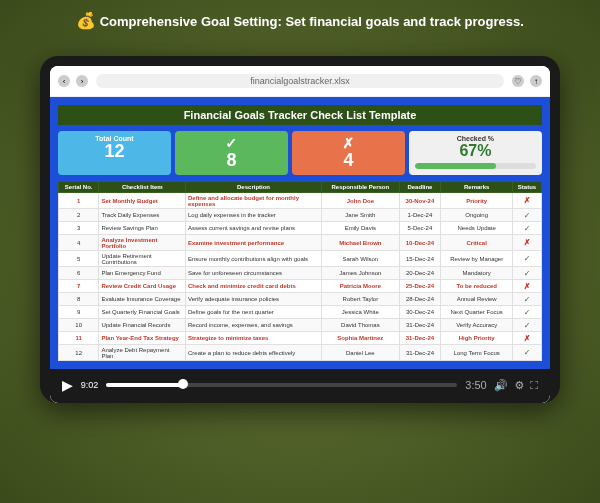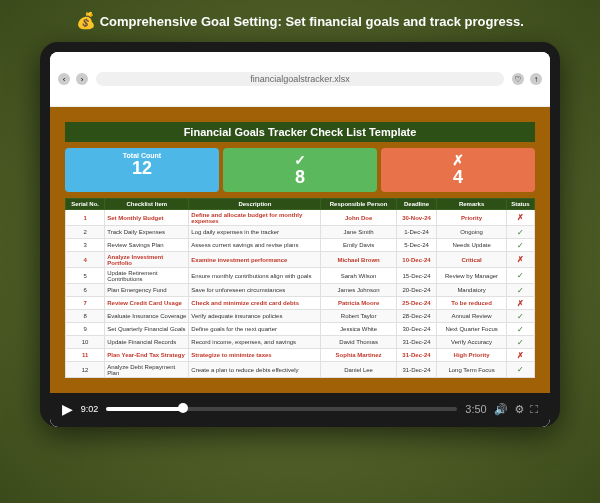--- a/index.html
+++ b/index.html
@@ -13,21 +13,21 @@
     }
     .bg-gradient {
       position: absolute;
       inset: 0;
       background: radial-gradient(ellipse at center, #6b7a3a 0%, #3a4a1a 100%);
     }
     .header-area {
       position: relative;
       z-index: 2;
       text-align: center;
-      padding: 10px 20px 10px;
+      padding: 10px 20px 24px;
       color: #fff;
       font-weight: bold;
       font-size: 13px;
       line-height: 1.4;
     }
     .header-area .emoji { font-size: 16px; }
     .tablet-frame {
       position: relative;
       z-index: 2;
       margin: 0 auto;
@@ -51,30 +51,30 @@
       padding: 4px 8px;
       border-bottom: 1px solid #eee;
     }
     .topbar-url {
       background: #f0f0f0;
       border-radius: 10px;
       padding: 2px 10px;
       font-size: 9px;
       color: #666;
       flex: 1;
-      margin: 16px 8px;
+      margin: 4px 8px;
       text-align: center;
     }
     .topbar-icons { display: flex; gap: 6px; align-items: center; }
     .topbar-icon { width: 12px; height: 12px; border-radius: 50%; background: #ccc; display: flex; align-items: center; justify-content: center; font-size: 8px; }
 
     
     .spreadsheet {
-      background: #a16207;
-      padding: 15px;
+      background: #1d4ed8;
+      padding: 8px;
     }
     .sheet-title {
       background: #2d5016;
       color: #fff;
       text-align: center;
       font-size: 11px;
       font-weight: bold;
       padding: 4px 0;
       margin-bottom: 6px;
     }
@@ -268,20 +268,27 @@
           <span class="stat-label">Total Count</span>
           <span class="stat-value">12</span>
         </div>
         <div class="stat-box green">
           <span class="stat-icon">✓</span>
           <span class="stat-value">8</span>
         </div>
         <div class="stat-box orange">
           <span class="stat-icon">✗</span>
           <span class="stat-value">4</span>
+        </div>
+        <div class="stat-box checked">
+          <span class="stat-label">Checked %</span>
+          <span class="checked-pct">67%</span>
+          <div class="progress-bar-wrap">
+            <div class="progress-bar-fill" style="width: 67%"></div>
+          </div>
         </div>
       </div>
 
       <table class="data-table">
         <thead>
           <tr>
             <th>Serial No.</th>
             <th>Checklist Item</th>
             <th>Description</th>
             <th>Responsible Person</th>

